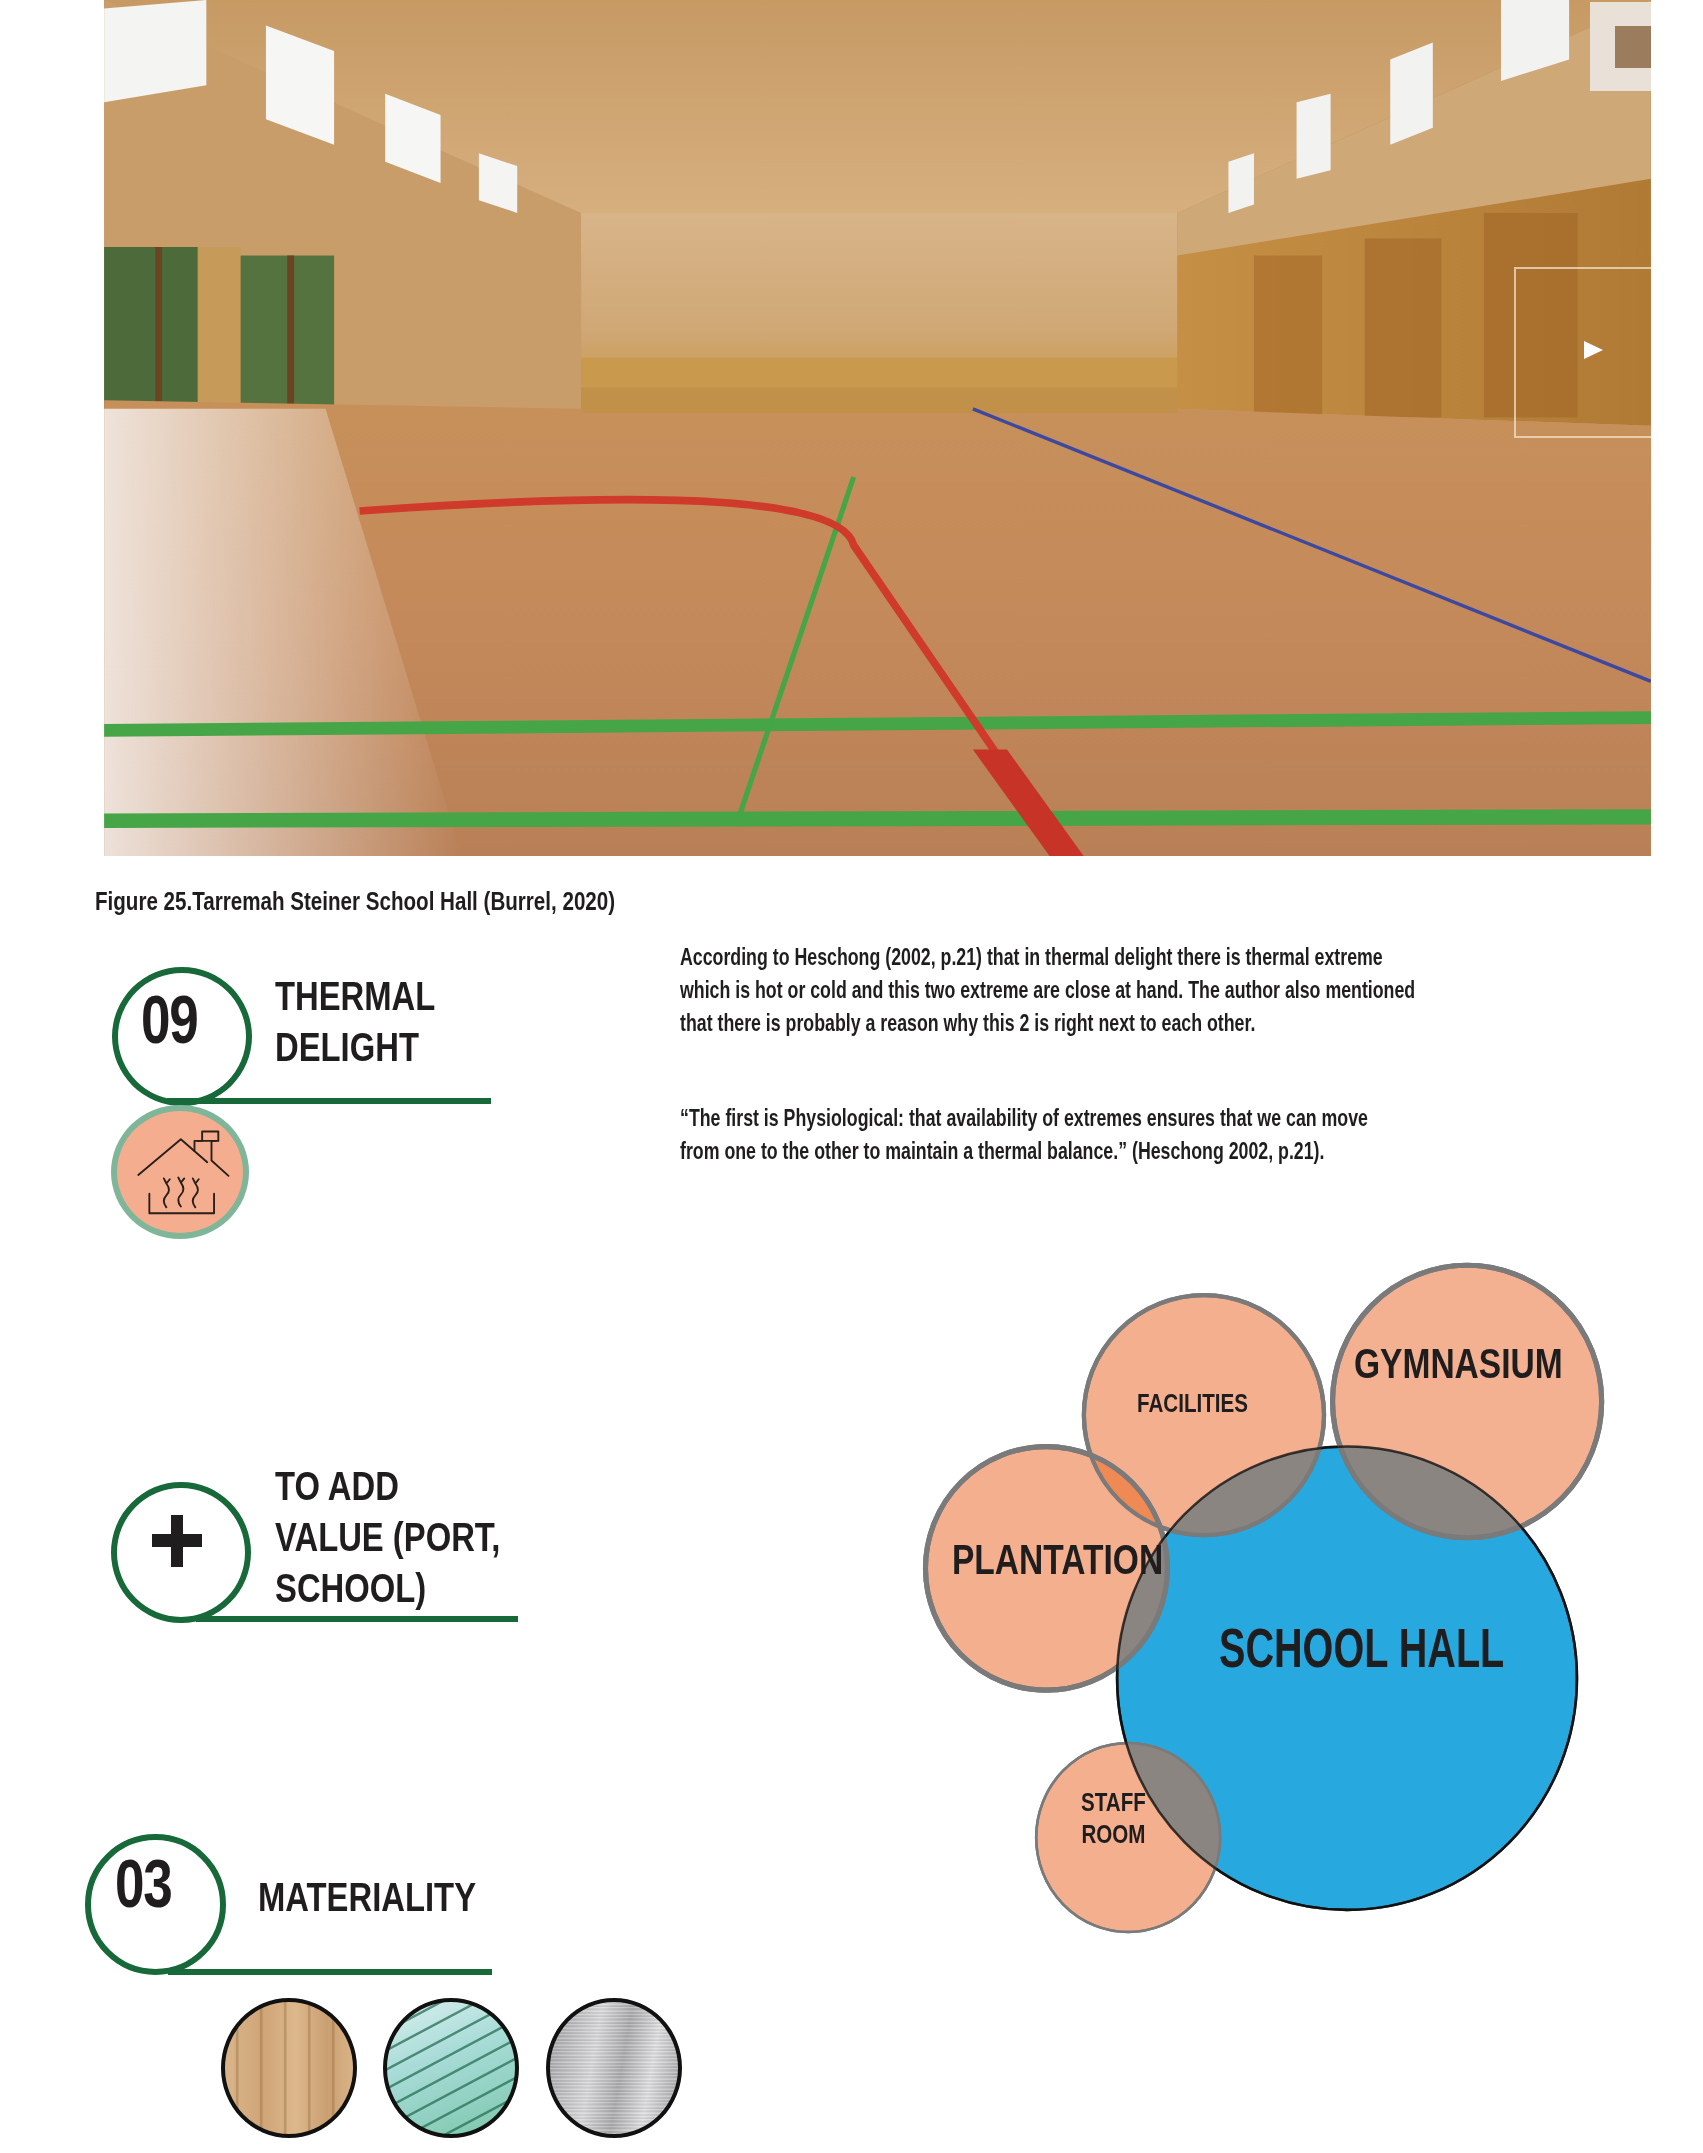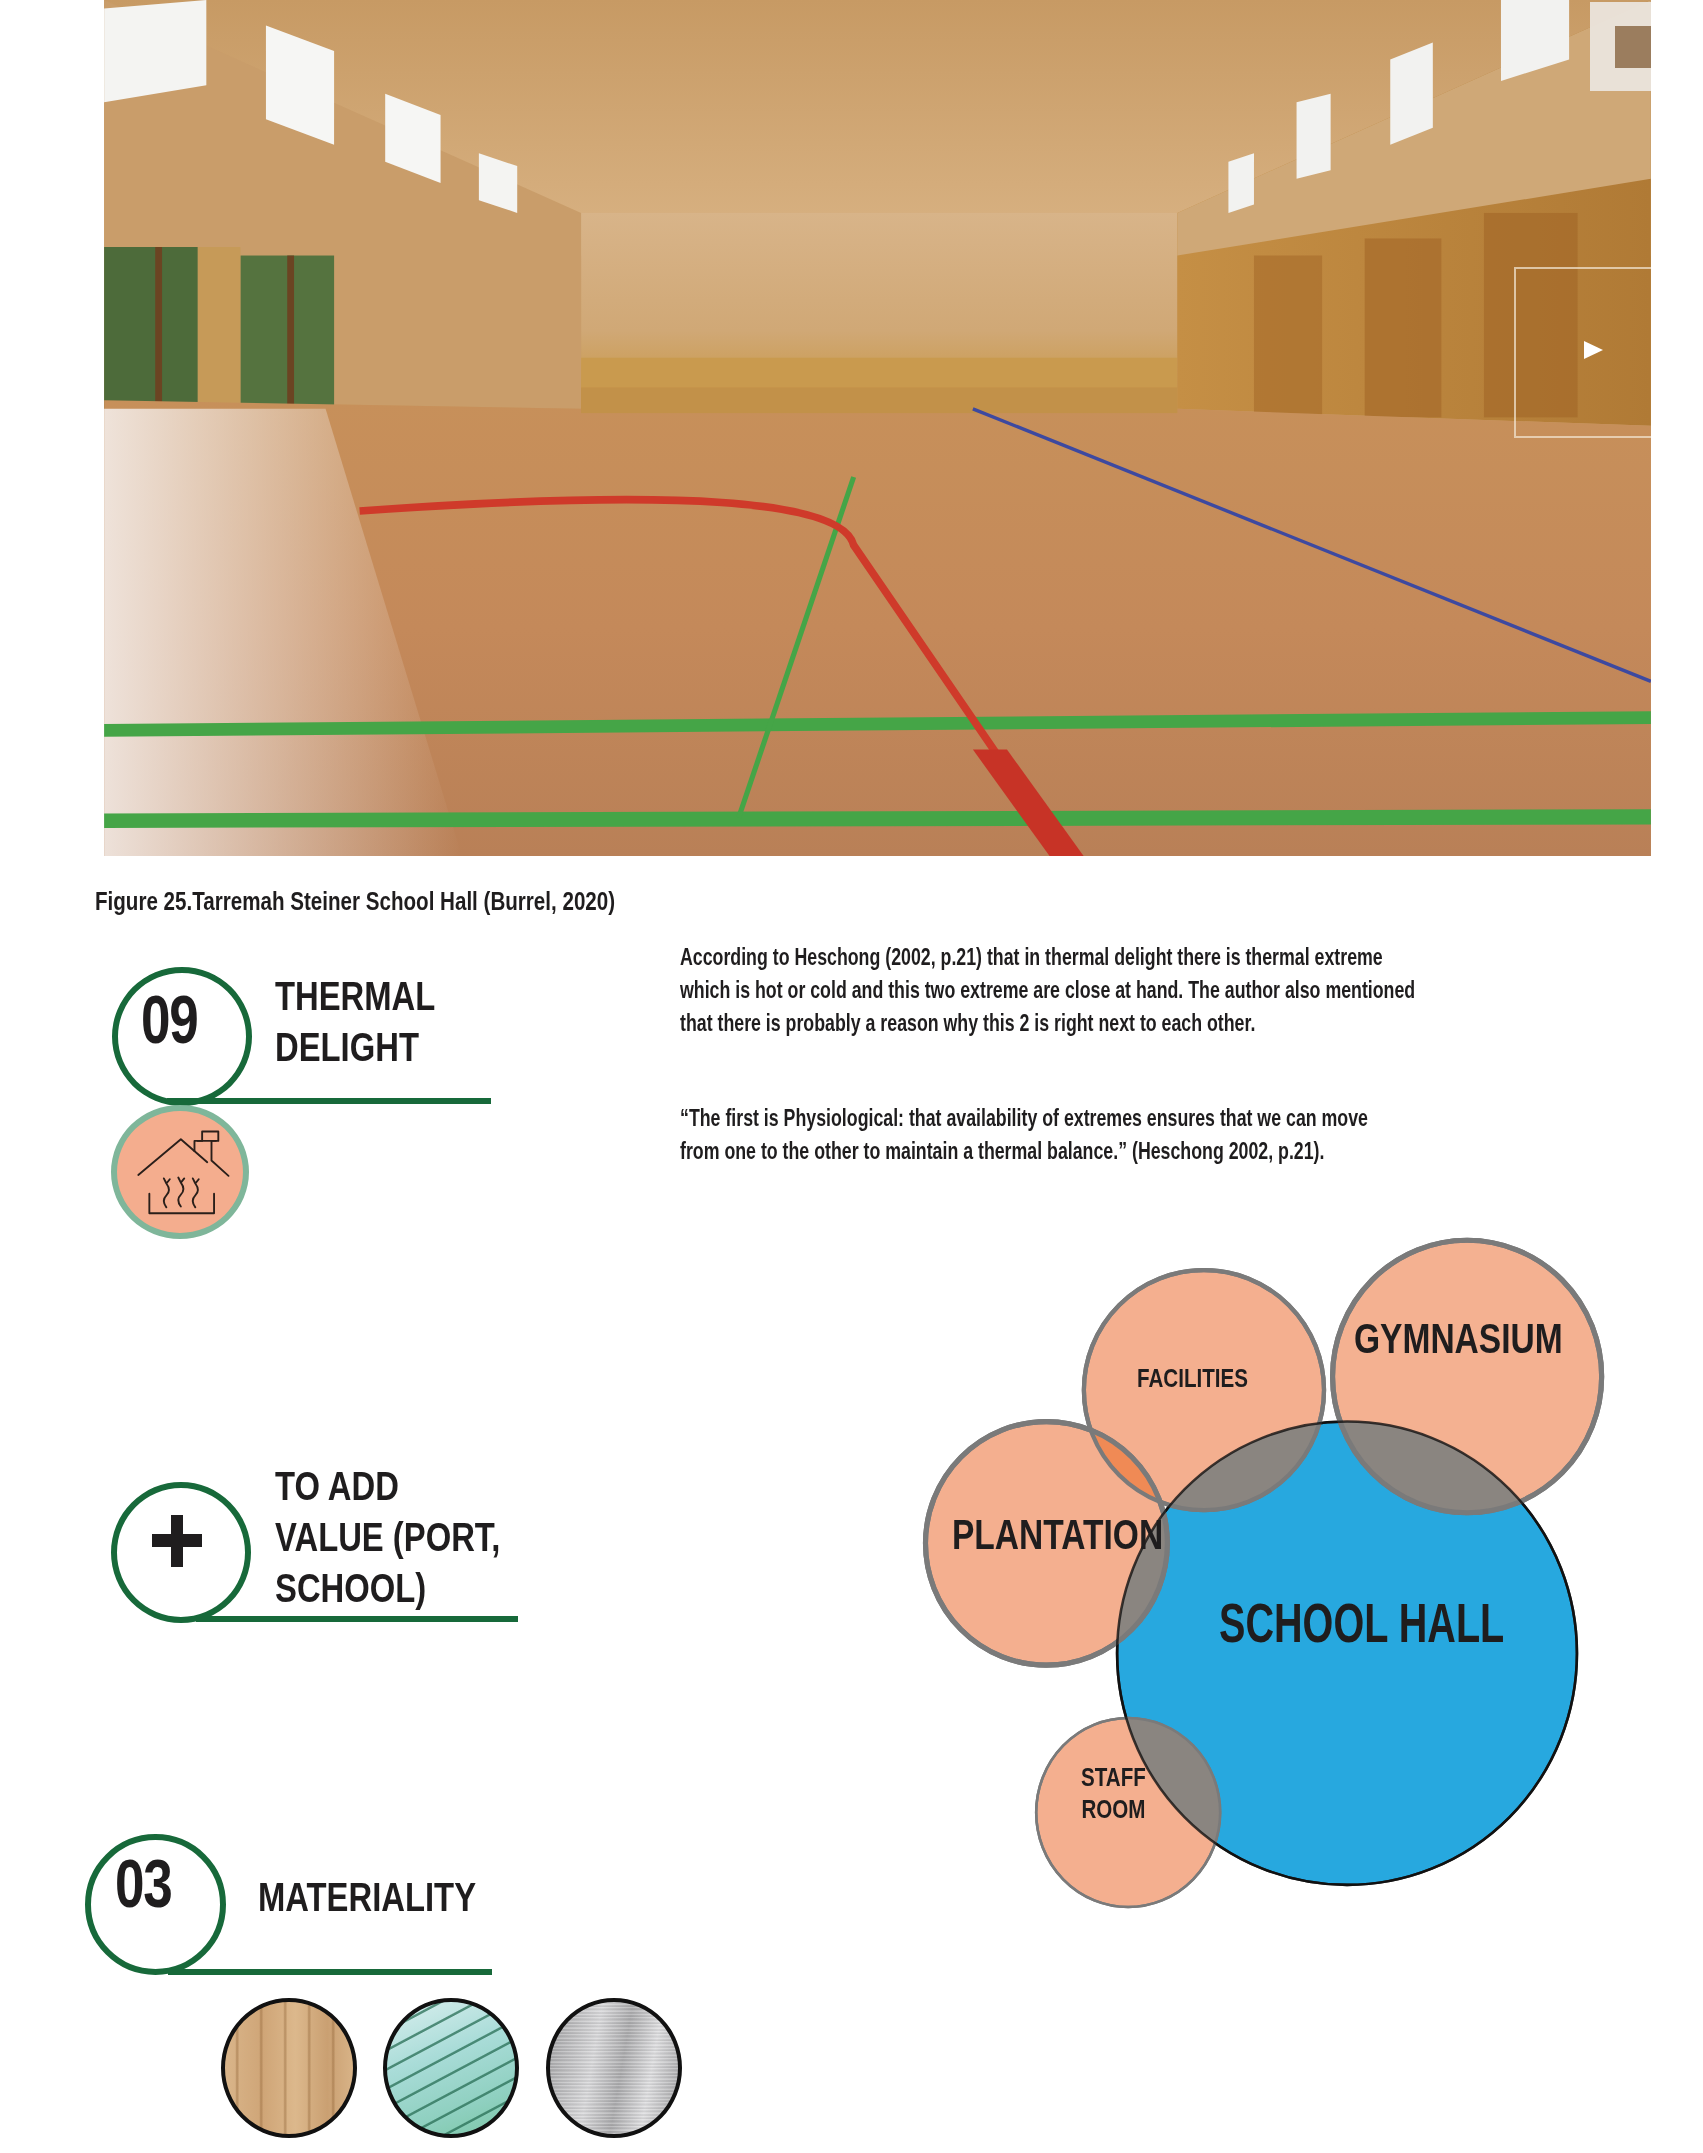--- a/index.html
+++ b/index.html
@@ -32,21 +32,21 @@
     transform: scaleX(0.78); transform-origin: 0 0; color: #1f1d1e; }
   .sec-title { position: absolute; font-weight: bold; font-size: 41px; line-height: 51px;
     transform: scaleX(0.8); transform-origin: 0 0; color: #1f1d1e; white-space: pre-line; }
 
   .plus-h { position: absolute; background: #1f1d1e; }
 
   .icon-circle { position: absolute; left: 111px; top: 1105px; width: 138px; height: 134px;
     border-radius: 50%; background: #f4ad8e; border: 6px solid #7fb69a; box-sizing: border-box; }
 
   
-  #bubbles { position: absolute; left: 911px; top: 1182px; width: 792px; height: 750px; }
+  #bubbles { position: absolute; left: 911px; top: 1207px; width: 792px; height: 750px; }
   .bubble-label { position: absolute; font-weight: bold; color: #1f1d1e; transform-origin: 0 0; white-space: pre-line; text-align: center; }
 
   
   .swatch { position: absolute; top: 1998px; width: 136px; height: 140px; border-radius: 50%;
     border: 4.3px solid #111; box-sizing: border-box; overflow: hidden; }
   .swatch-wood { left: 221px; background:
       repeating-linear-gradient(90deg, rgba(150,100,50,0.0) 0px, rgba(150,100,50,0.0) 10.2px, rgba(140,95,50,0.45) 12px, rgba(150,100,50,0.0) 14.5px, rgba(150,100,50,0.0) 24px),
       linear-gradient(90deg, #d9b58a, #cfa577 30%, #dcb88c 55%, #caa072 80%, #d8b387); }
   .swatch-glass { left: 383px; background:
       repeating-linear-gradient(-28deg, rgba(255,255,255,0) 0px, rgba(255,255,255,0) 13.6px, rgba(40,110,85,0.75) 14.5px, rgba(40,110,85,0.75) 16px, rgba(255,255,255,0) 17px),

